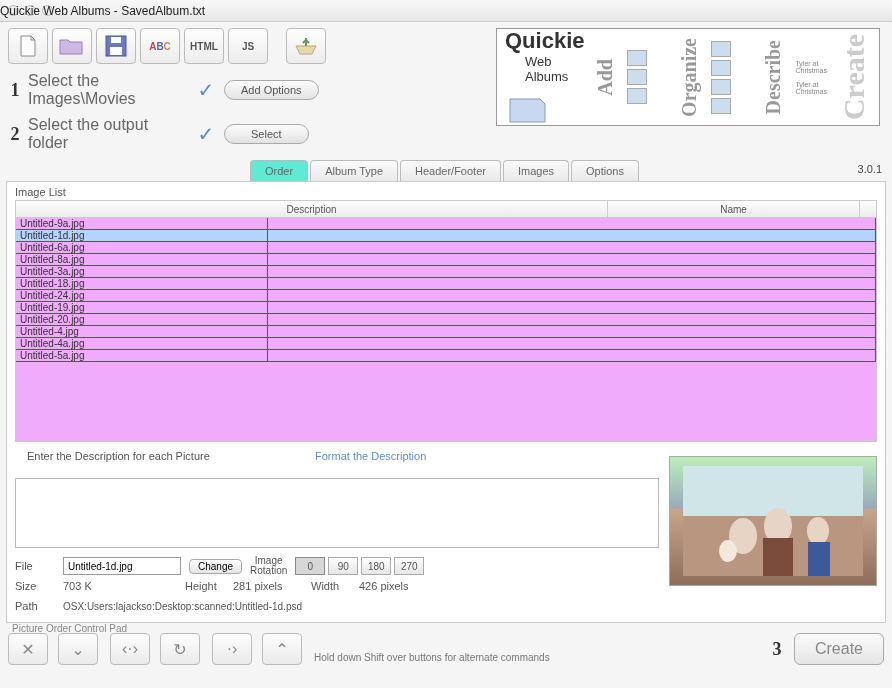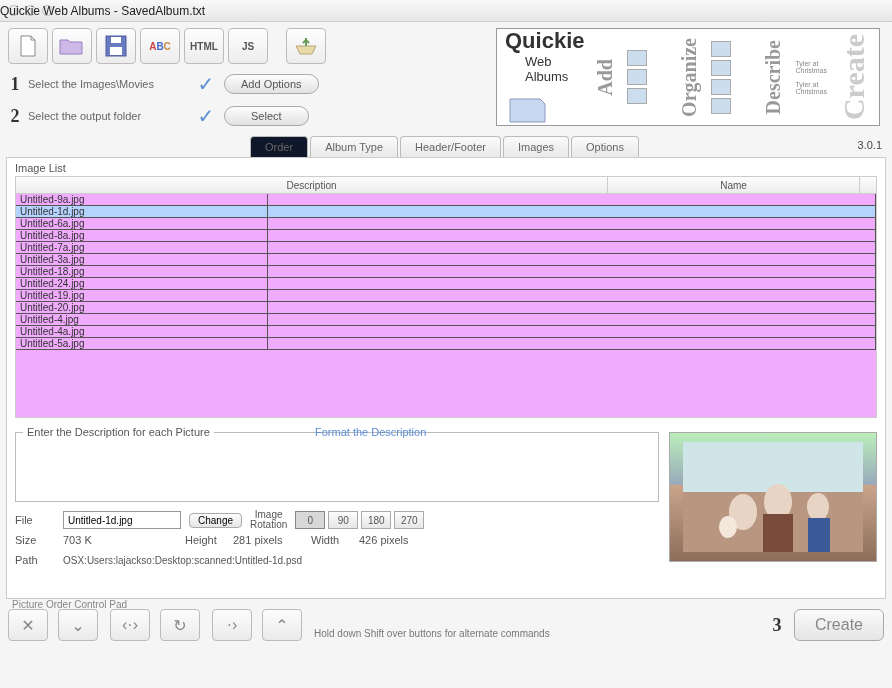--- a/index.html
+++ b/index.html
@@ -9,57 +9,57 @@
 .traffic { display: flex; gap: 6px; }
 .dot { width: 11px; height: 11px; border-radius: 50%; border: 1px solid #bbb; background: #eee; }
 .title { position: absolute; left: 0; right: 0; text-align: left; font-size: 12px; color: #222; pointer-events: none; }
 
 .toolbar-top { display: flex; align-items: flex-start; padding: 6px 8px 4px 8px; gap: 4px; background:#f5f5f5}
 .tbtn { width: 40px; height: 36px; border: 1px solid #bbb; border-radius: 4px; background: linear-gradient(#fefefe,#ececec); display: flex; align-items: center; justify-content: center; font-size: 14px; color: #555; }
 .tbtn.small-text { font-size: 10px; font-weight: bold; }
 
 .step-row { display: flex; align-items: center; gap: 6px; padding: 4px 8px; }
 .step-num { font-family: Georgia, serif; font-size: 18px; font-weight: bold; color: #333; width: 14px; text-align: center; }
-.step-text { font-size: 11px; color: #666; flex: 0 0 160px; }
+.step-text { font-size: 16px; color: #666; flex: 0 0 160px; }
 .check { color: #5b8cd6; font-size: 20px; width: 24px; text-align: center; }
 .aqua-btn { border: 1px solid #aaa; border-radius: 10px; padding: 3px 16px; background: linear-gradient(#fdfdfd,#e2e2e2); font-size: 11px; color: #555; }
 
 .banner { position: absolute; right: 12px; top: 28px; width: 384px; height: 98px; border: 1px solid #999; background: #fff; display:flex; align-items:center; padding: 4px 8px; gap: 10px;}
 .banner-logo { font-family: Georgia, serif; }
 .banner-logo .q { font-size: 22px; font-weight: bold; }
 .banner-logo .wa { font-size: 13px; margin-left: 20px; }
 .banner-word { writing-mode: vertical-rl; transform: rotate(180deg); font-family: Georgia, serif; font-weight: bold; color: #999; font-size: 20px; }
 .banner-thumbs { display:flex; flex-wrap:wrap; gap:3px; width: 70px;}
 .banner-thumb { width: 20px; height: 16px; background: #cde; border: 1px solid #aaa;}
 .banner-create { writing-mode: vertical-rl; transform: rotate(180deg); font-family: Georgia, serif; font-weight: bold; color: #ccc; font-size: 30px;}
 
 .tabbar { display: flex; gap: 2px; padding-left: 250px; margin-top: 4px; position: relative;}
 .tab { border: 1px solid #bbb; border-bottom: none; border-radius: 4px 4px 0 0; padding: 4px 14px; background: linear-gradient(#fafafa,#e9e9e9); font-size: 11px; color: #666; }
-.tab.active { background: #0f172a; }
+.tab.active { background: #5eead4; }
 .version { position: absolute; right: 10px; top: 3px; font-size: 11px; color: #444;}
 
 .content { margin: 0 6px; border: 1px solid #ccc; background: #fff; height: 442px; display:flex; flex-direction:column; }
 
 .image-list-label { font-size: 11px; color: #555; padding: 4px 8px 0 8px;}
 .table-head { display: flex; height: 18px; background: linear-gradient(#fdfdfd,#ececec); border: 1px solid #ccc; margin: 2px 8px 0 8px; }
 .th { border-right: 1px solid #ccc; display: flex; align-items: center; justify-content: center; font-size: 10px; color: #555; }
 .th.name { width: 252px; }
 .th.desc { flex: 1; }
 .th.pad { width: 16px; border-right:none;}
 .table-body { margin: 0 8px; border: 1px solid #ccc; border-top: none; height: 224px; overflow: hidden; background: #f0abfc; position:relative;}
 .row { height: 12px; display: flex; font-size: 10px; border-bottom: 1px solid #555; }
 .row.selected { background: #b5d3ff; }
 .cell-name { width: 252px; padding-left: 4px; border-right: 1px solid #555; overflow:hidden; white-space:nowrap;}
 .cell-desc { flex: 1; border-right: 1px solid #555;}
 
 .desc-panel { margin: 10px 8px 4px 8px; position: relative; padding-top: 4px;}
 .desc-label { font-size: 11px; color: #555; position:absolute; left: 8px; top: -2px; background:#fff; padding:0 4px;}
 .format-link { color: #5b8cd6; font-size: 11px; position:absolute; left: 300px; top: -2px;}
 .desc-body { display: flex; gap: 10px; }
-.desc-left { flex: 1; }
+.desc-left { flex: 1; margin-top: 22px; }
 .desc-textarea { width: 100%; height: 70px; border: 1px solid #bbb; background: #fff; resize: none; font-size: 11px; padding: 3px;}
 .desc-right { width: 208px; height: 130px; background: linear-gradient(#beb,#9ab 40%, #c9a48b 41%, #8d6e5a); border:1px solid #aaa; display:flex; align-items:center; justify-content:center;}
 
 .meta-rows { margin-top: 6px; font-size: 11px; color: #555; }
 .meta-row { display: flex; align-items: center; gap: 8px; min-height: 20px;}
 .meta-label { width: 40px; }
 .file-input { width: 118px; height: 18px; border: 1px solid #999; padding: 0 4px; font-size: 10px; background:#fff;}
 .change-btn { border: 1px solid #aaa; border-radius: 4px; padding: 1px 8px; font-size: 10px; background: linear-gradient(#fdfdfd,#e5e5e5);}
 .rot-label { font-size: 10px; color:#555; line-height: 1; text-align:center;}
 .rot-group { display: flex; gap: 3px;}
@@ -185,24 +185,20 @@
       <div class="row selected">
         <div class="cell-name">Untitled-1d.jpg</div>
         <div class="cell-desc"></div>
       </div>
       <div class="row">
         <div class="cell-name">Untitled-6a.jpg</div>
         <div class="cell-desc"></div>
       </div>
       <div class="row">
         <div class="cell-name">Untitled-8a.jpg</div>
-        <div class="cell-desc"></div>
-      </div>
-      <div class="row">
-        <div class="cell-name">Untitled-7a.jpg</div>
         <div class="cell-desc"></div>
       </div>
       <div class="row">
         <div class="cell-name">Untitled-3a.jpg</div>
         <div class="cell-desc"></div>
       </div>
       <div class="row">
         <div class="cell-name">Untitled-18.jpg</div>
         <div class="cell-desc"></div>
       </div>

